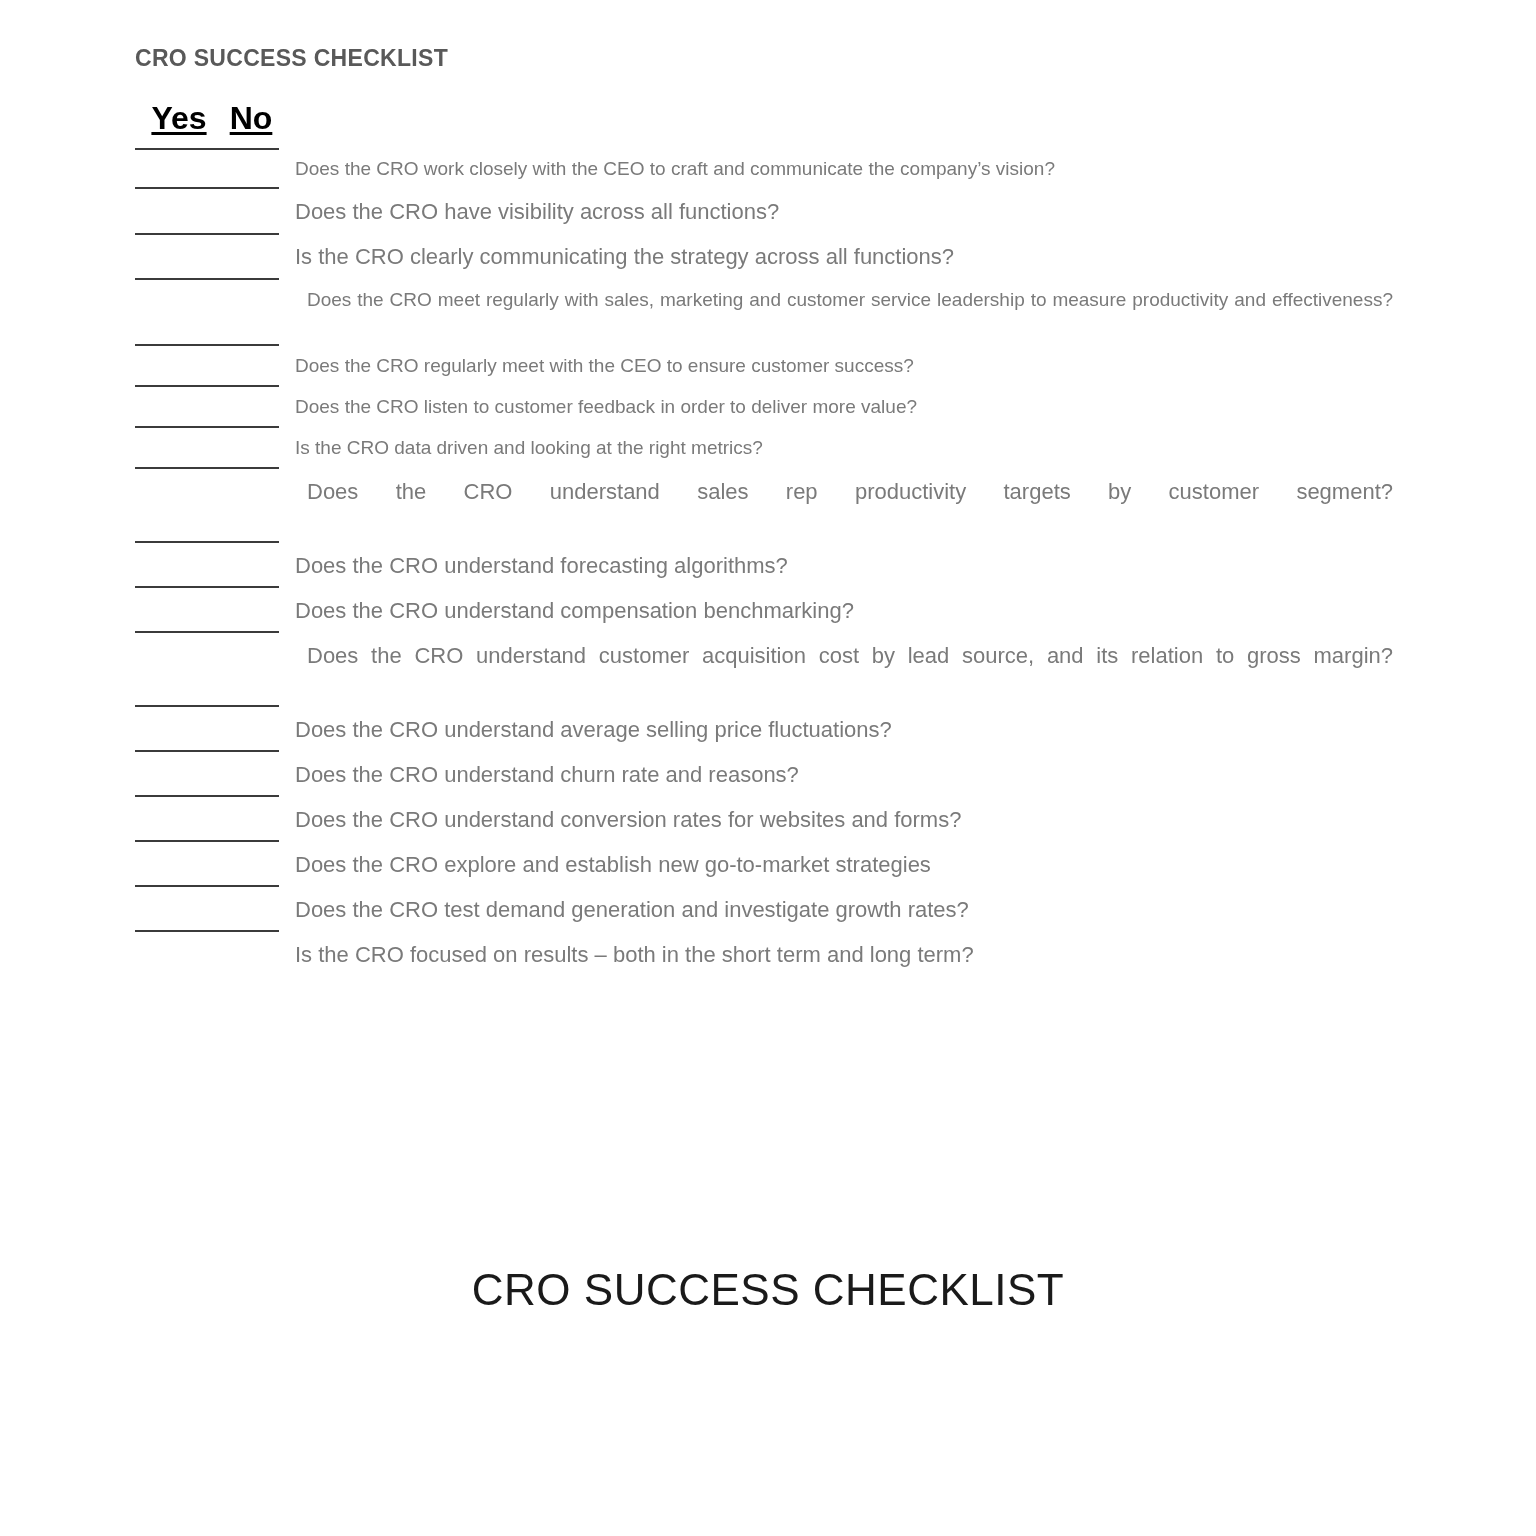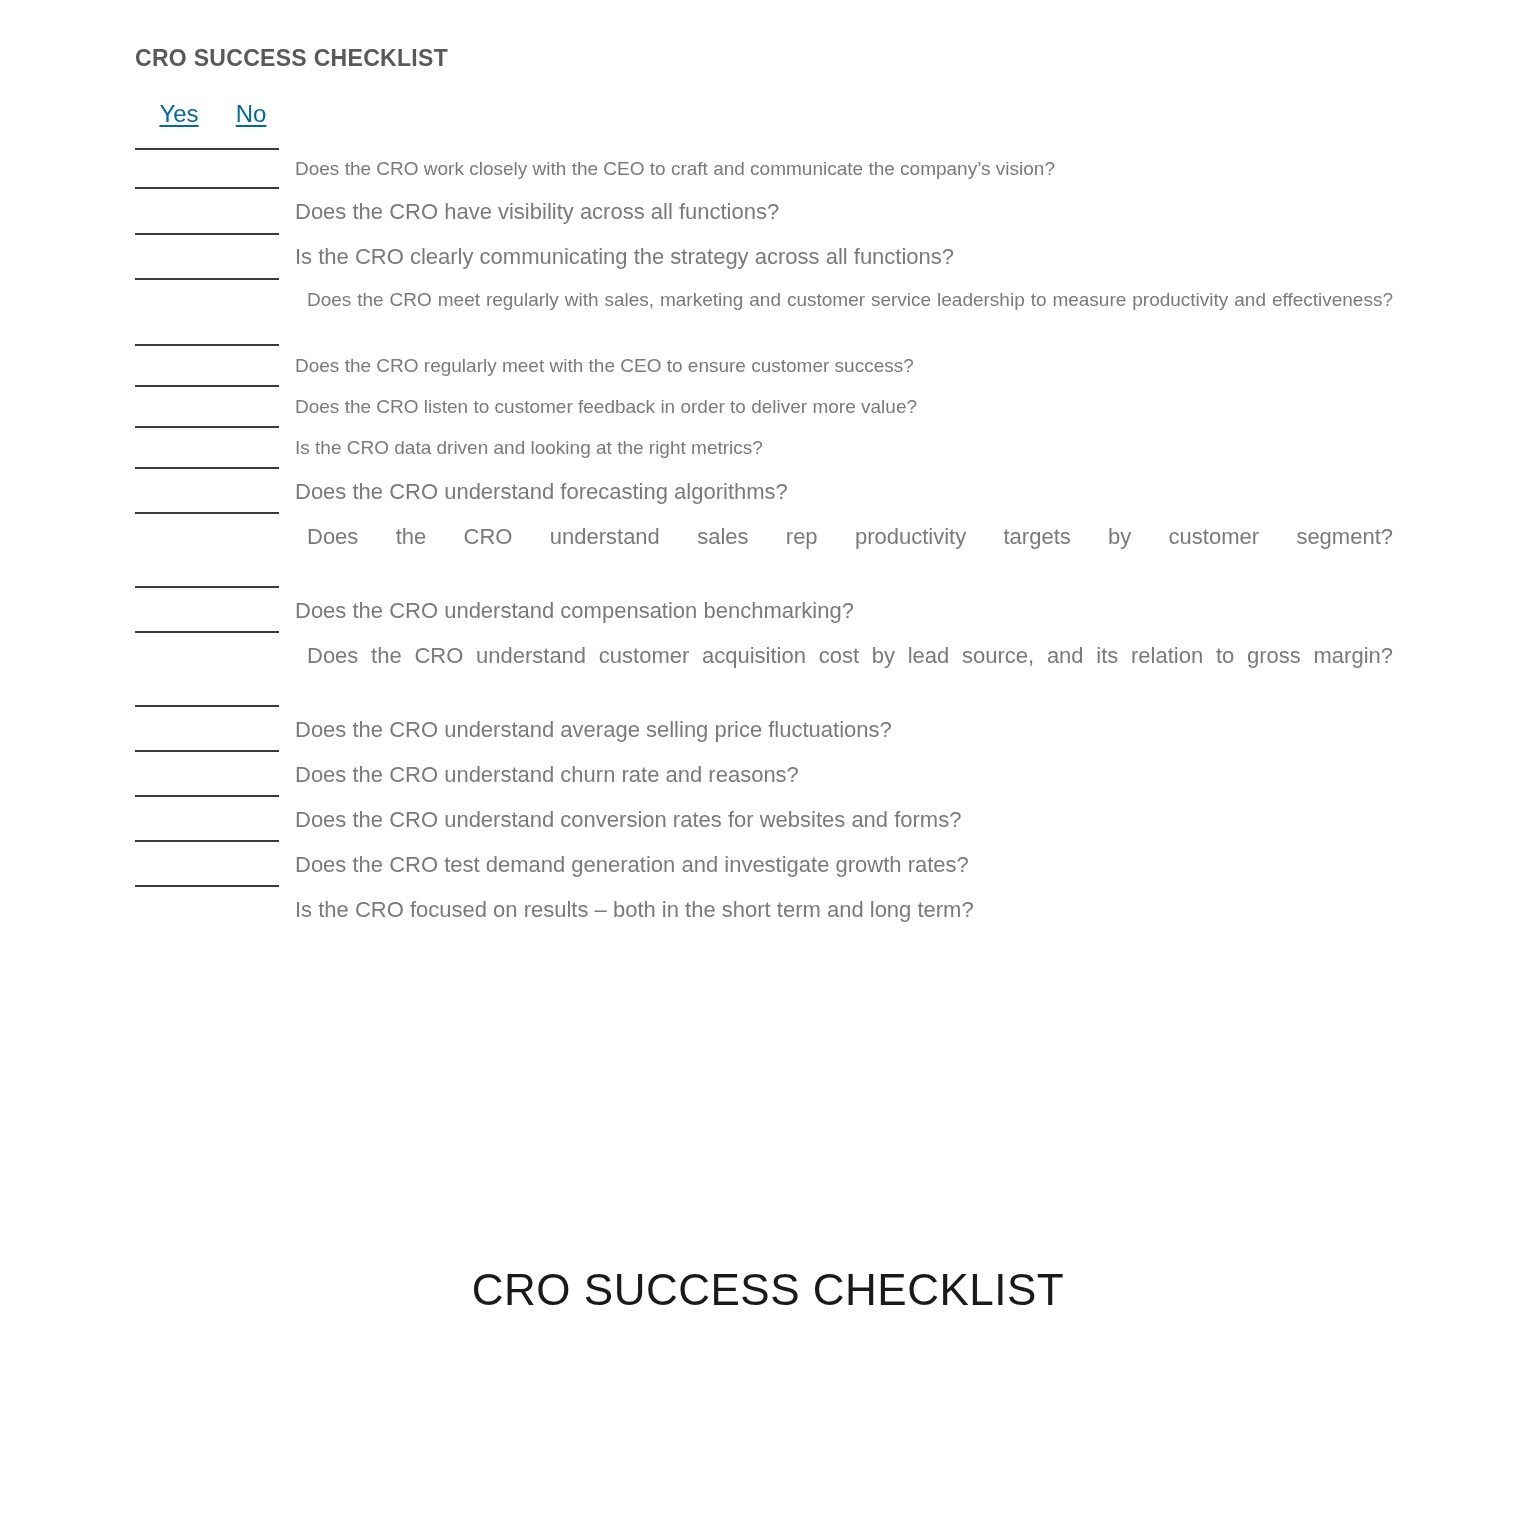--- a/index.html
+++ b/index.html
@@ -33,23 +33,23 @@
   }
 
   .col-headers {
     position: absolute;
     left: 135px;
     top: 100px;
     width: 150px;
     display: flex;
   }
   .col-header {
-    font-size: 24px;
-    font-weight: normal;
-    color: #0369a1;
+    font-size: 32px;
+    font-weight: bold;
+    color: #000000;
     text-decoration: underline;
     text-underline-offset: 3px;
   }
   .col-header.yes { width: 75px; text-align: center; padding-left: 10px;}
   .col-header.no  { width: 75px; text-align: center; padding-left: 4px;}
 
   .checklist {
     position: absolute;
     left: 135px;
     top: 148px;
@@ -176,36 +176,36 @@
           <div class="cell-box"></div>
           <div class="cell-box"></div>
         </div>
         <div class="q-text small">Is the CRO data driven and looking at the right metrics?</div>
       </div>
       <div class="row">
         <div class="boxes">
           <div class="cell-box"></div>
           <div class="cell-box"></div>
         </div>
-        <div class="q-text">Does the CRO understand forecasting algorithms?</div>
-      </div>
-      <div class="row">
-        <div class="boxes">
-          <div class="cell-box"></div>
-          <div class="cell-box"></div>
-        </div>
         <div class="q-text just">
           <span>Does the CRO understand sales rep productivity targets by customer segment?</span>
         </div>
       </div>
       <div class="row">
         <div class="boxes">
           <div class="cell-box"></div>
           <div class="cell-box"></div>
         </div>
+        <div class="q-text">Does the CRO understand forecasting algorithms?</div>
+      </div>
+      <div class="row">
+        <div class="boxes">
+          <div class="cell-box"></div>
+          <div class="cell-box"></div>
+        </div>
         <div class="q-text">Does the CRO understand compensation benchmarking?</div>
       </div>
       <div class="row">
         <div class="boxes">
           <div class="cell-box"></div>
           <div class="cell-box"></div>
         </div>
         <div class="q-text just">
           <span>Does the CRO understand customer acquisition cost by lead source, and its relation to gross margin?</span>
         </div>
@@ -229,20 +229,27 @@
           <div class="cell-box"></div>
           <div class="cell-box"></div>
         </div>
         <div class="q-text">Does the CRO understand conversion rates for websites and forms?</div>
       </div>
       <div class="row">
         <div class="boxes">
           <div class="cell-box"></div>
           <div class="cell-box"></div>
         </div>
+        <div class="q-text">Does the CRO explore and establish new go-to-market strategies</div>
+      </div>
+      <div class="row">
+        <div class="boxes">
+          <div class="cell-box"></div>
+          <div class="cell-box"></div>
+        </div>
         <div class="q-text">Does the CRO test demand generation and investigate growth rates?</div>
       </div>
       <div class="row">
         <div class="boxes">
           <div class="cell-box"></div>
           <div class="cell-box"></div>
         </div>
         <div class="q-text">Is the CRO focused on results – both in the short term and long term?</div>
       </div>
     </div>

